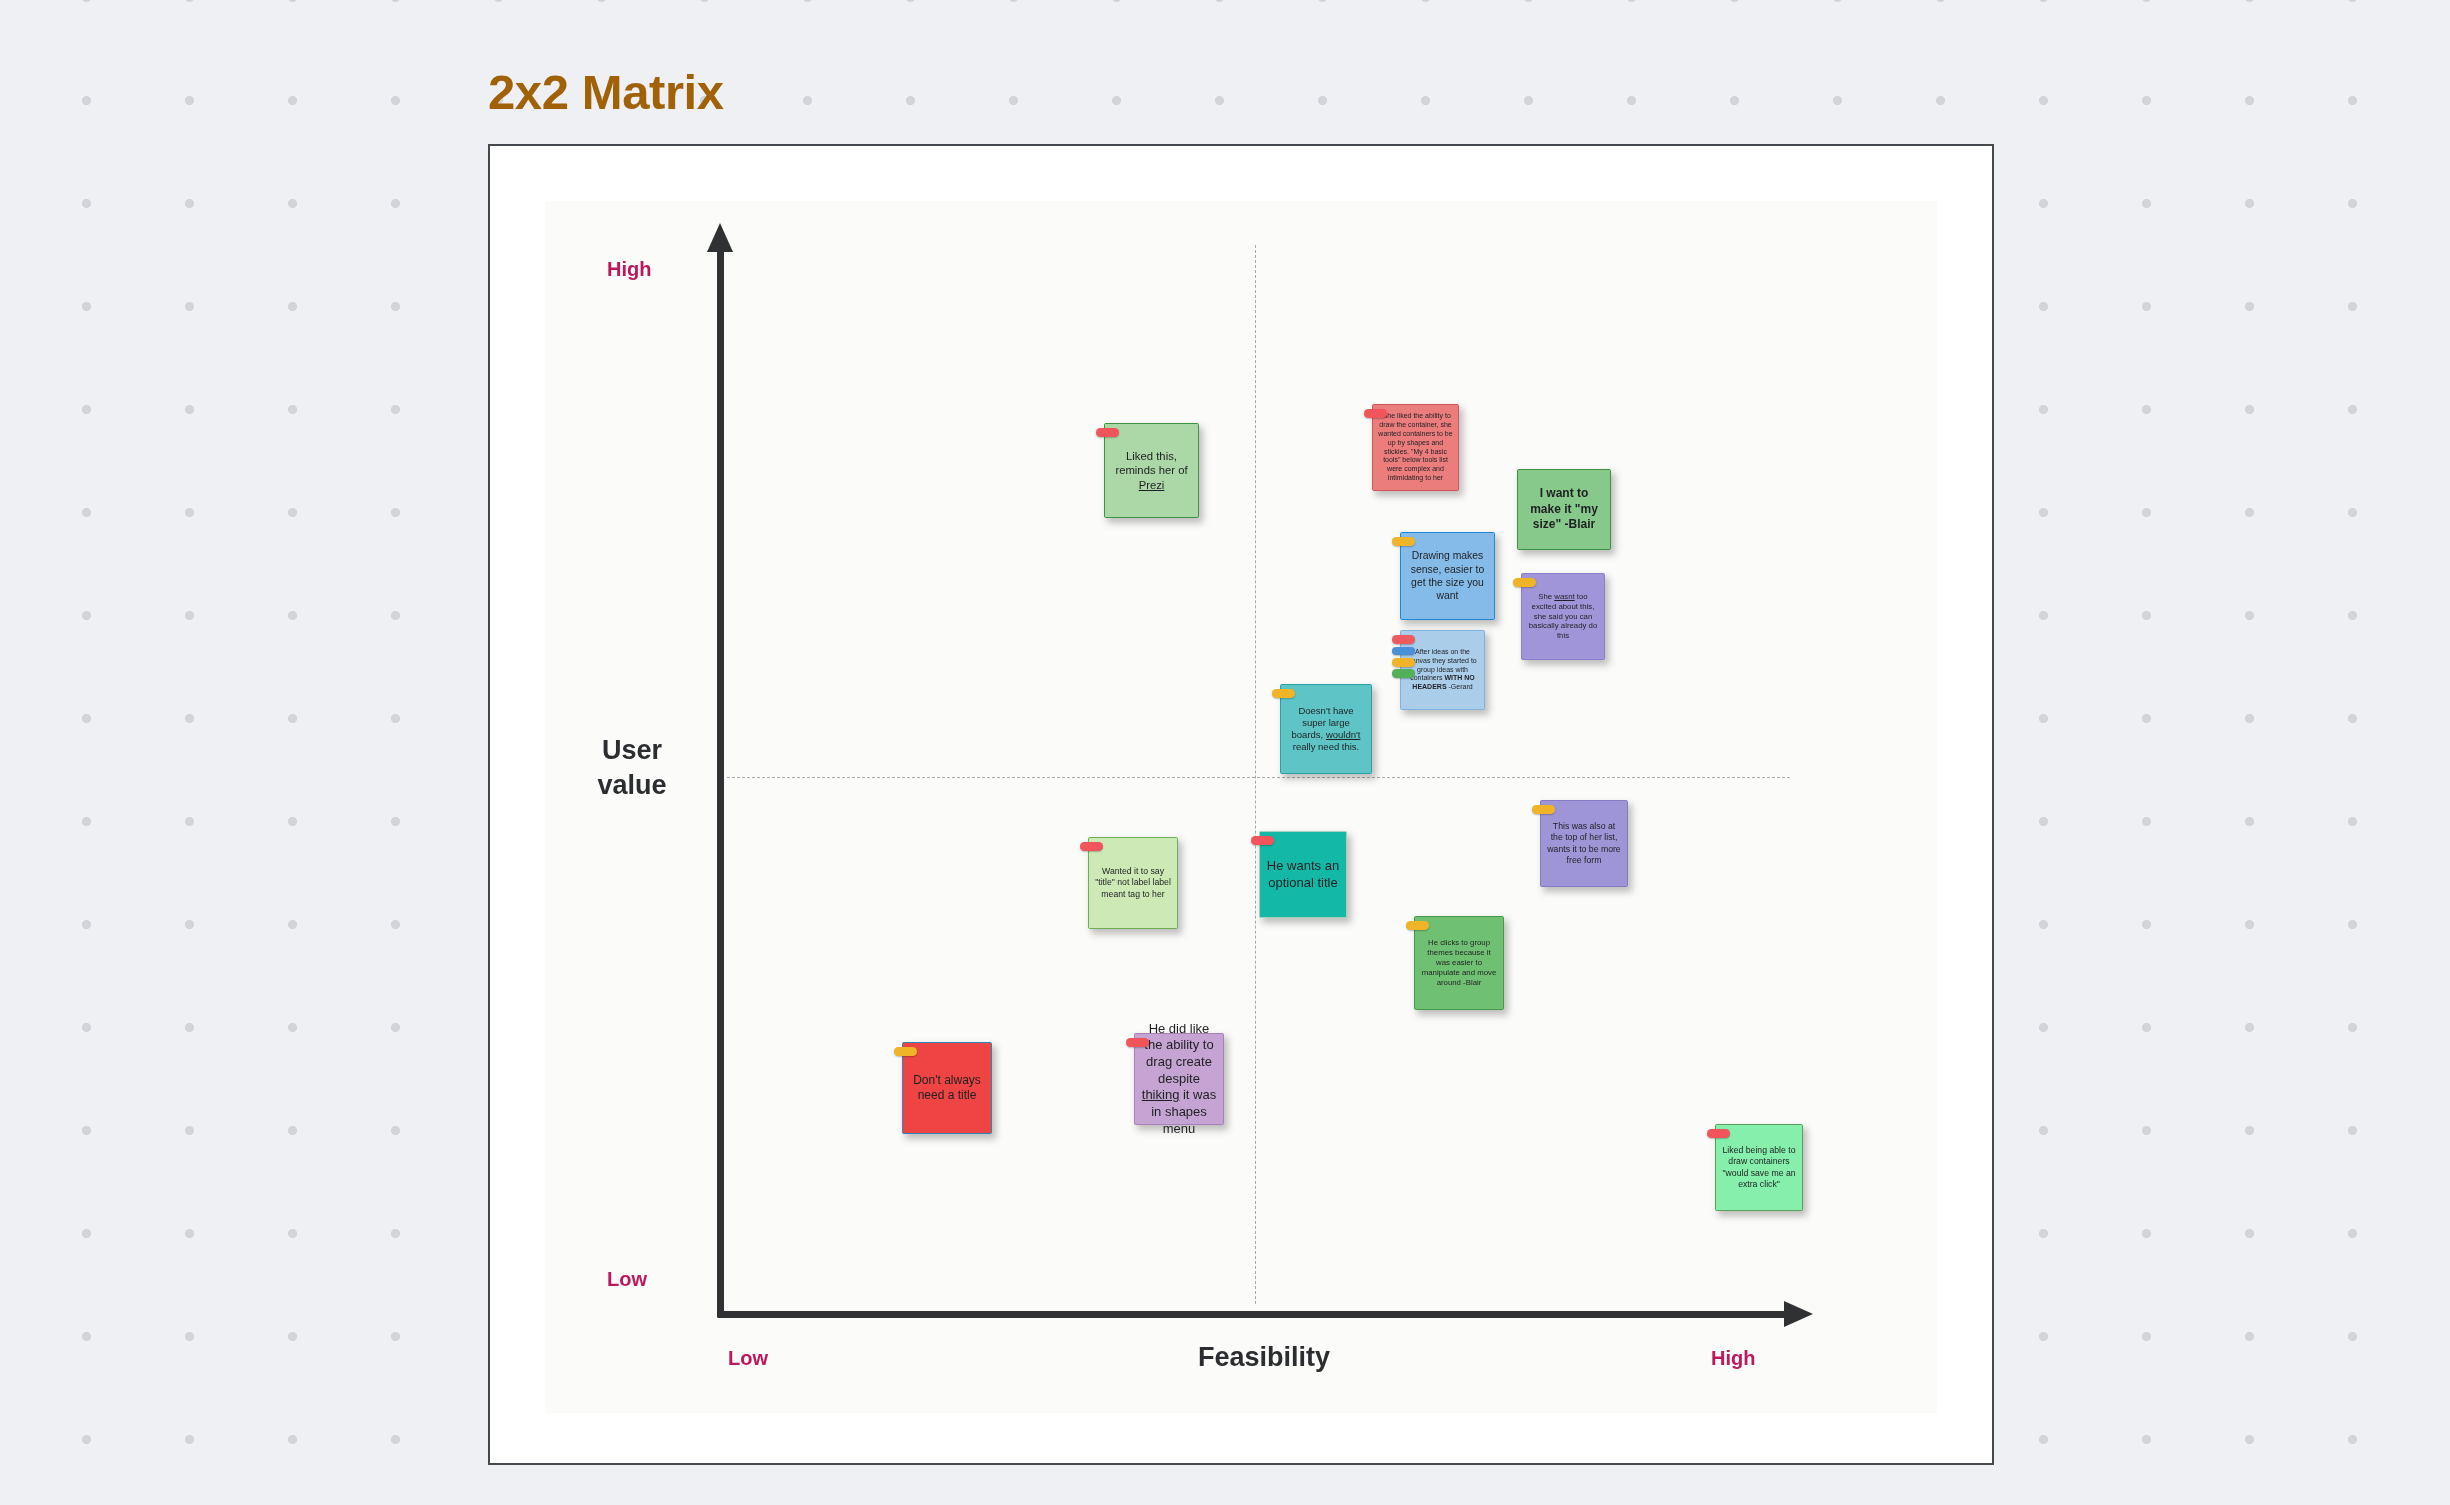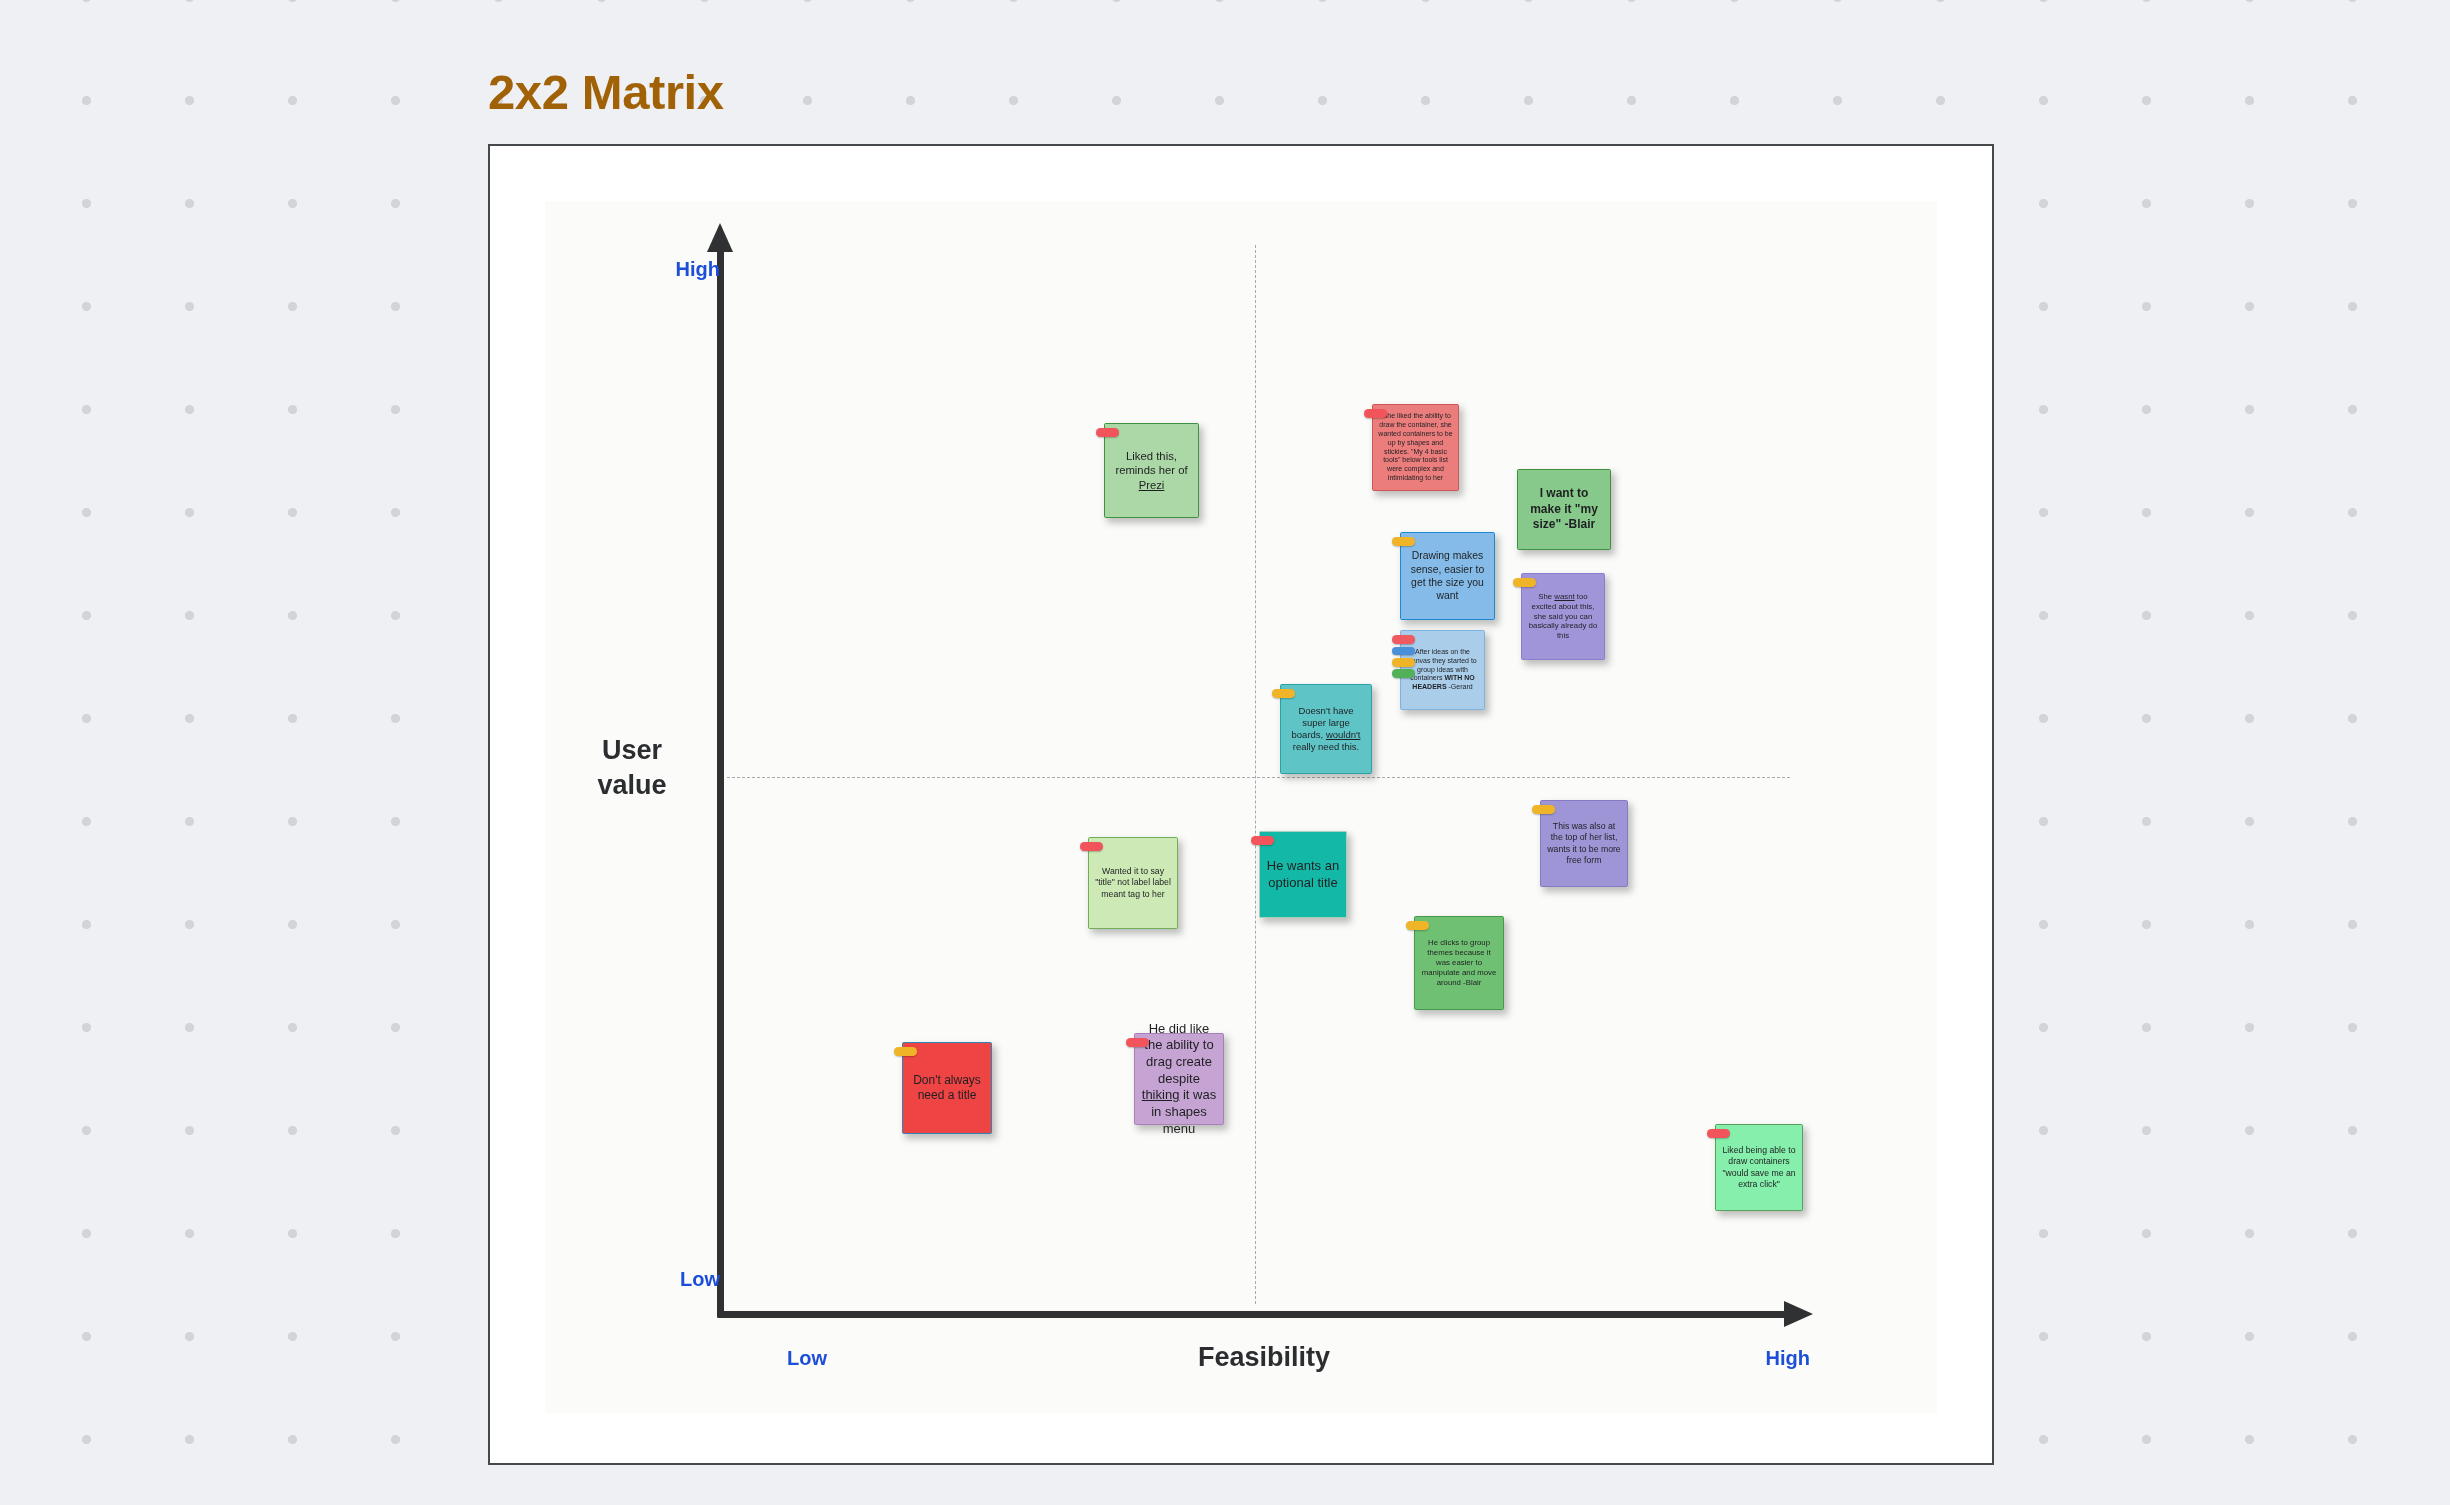--- a/index.html
+++ b/index.html
@@ -26,21 +26,21 @@
   }
   
   .y-line{position:absolute;left:717px;top:250px;width:7px;height:1068px;background:#2f3133;border-radius:1.7px;}
   .x-line{position:absolute;left:717px;top:1311px;width:1069px;height:7px;background:#2f3133;border-radius:1.7px;}
   .y-arrow{position:absolute;left:707px;top:223px;width:0;height:0;
     border-left:13px solid transparent;border-right:13px solid transparent;border-bottom:29px solid #2f3133;}
   .x-arrow{position:absolute;left:1784px;top:1301px;width:0;height:0;
     border-top:13px solid transparent;border-bottom:13px solid transparent;border-left:29px solid #2f3133;}
   .dash-v{position:absolute;left:1255px;top:245px;height:1059px;width:0;border-left:1.7px dashed #a6aaae;}
   .dash-h{position:absolute;left:727px;top:777px;width:1063px;height:0;border-top:1.7px dashed #a6aaae;}
-  .axis-cap{position:absolute;width:113px;text-align:right;font-size:20px;font-weight:700;color:#1d4ed8;}
+  .axis-cap{position:absolute;width:113px;text-align:left;font-size:20px;font-weight:700;color:#be185d;}
   .cap-yh{left:607px;top:258px;}
   .cap-yl{left:607px;top:1268px;}
   .cap-xl{left:728px;top:1347px;width:99px;}
   .cap-xh{left:1711px;top:1347px;width:99px;}
   .axis-title{position:absolute;text-align:center;font-weight:700;color:#2b2d30;}
   .t-y{left:567px;top:733px;width:130px;font-size:27px;line-height:1.3;}
   .t-x{left:1160px;top:1342px;width:208px;font-size:27px;}
   
   #notes-layer{position:absolute;left:0;top:0;width:100%;height:100%;}
   .note{

